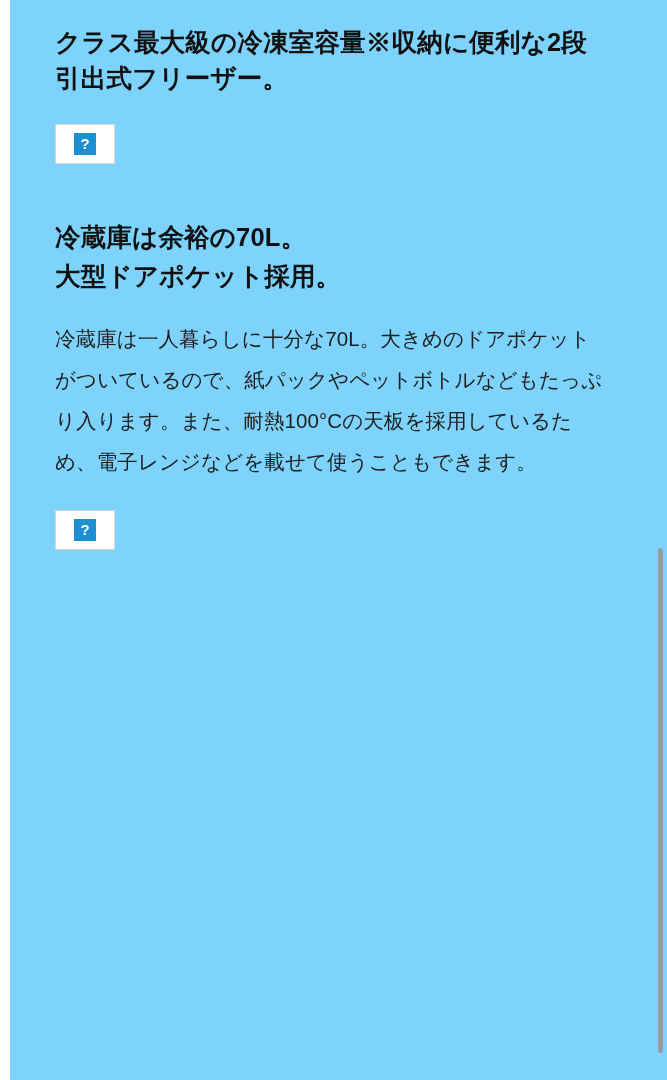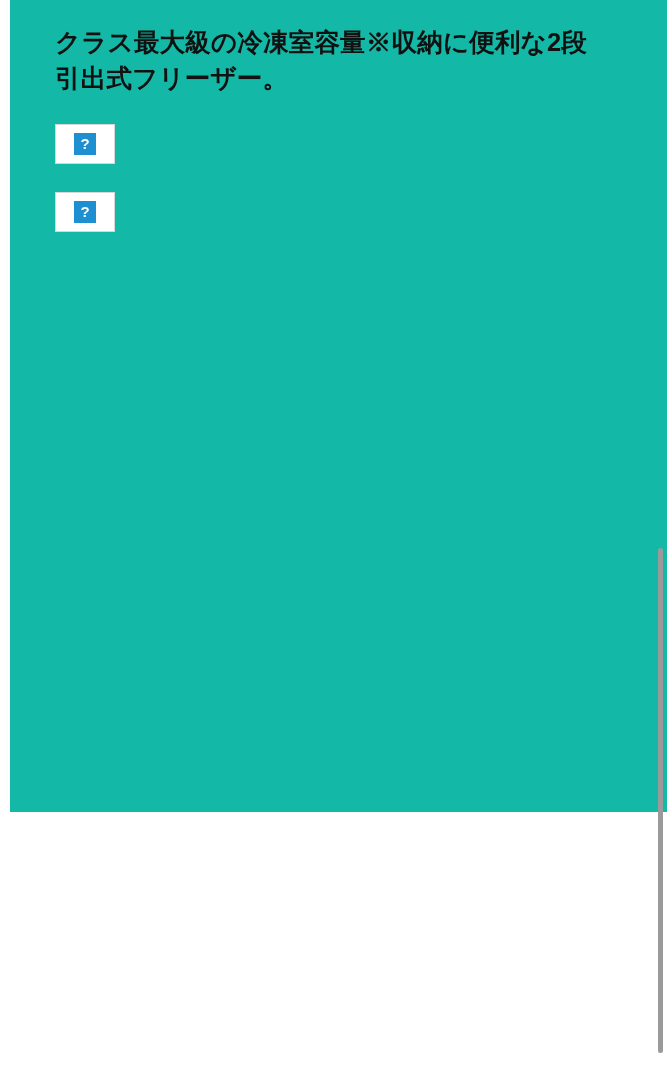--- a/index.html
+++ b/index.html
@@ -11,24 +11,24 @@
     width: 667px;
     height: 1080px;
     overflow: hidden;
     font-family: "Liberation Sans", sans-serif;
     color: #1a1a1a;
     position: relative;
   }
   .page {
     position: relative;
     width: 667px;
-    height: 812px;
+    height: 1080px;
     box-sizing: border-box;
     padding: 0 56px 0 55px;
-    background: #14b8a6;
+    background: #7dd3fc;
   }
   .left-edge {
     position: absolute;
     left: 0;
     top: 0;
     width: 10px;
     height: 1080px;
     background: #ffffff;
     border-right: 0;
   }
@@ -104,21 +104,24 @@
 
   <div class="left-edge"></div>
 
   <h2 class="section-title nowrap-block">クラス最大級の冷凍室容量※収納に便利な2段引出式フリーザー。</h2>
 
 
   <div class="help-box">
     <span class="help-glyph">?</span>
   </div>
 
+  <h2 class="section-title second nowrap-block">冷蔵庫は余裕の70L。
+大型ドアポケット採用。</h2>
 
+  <p class="body-text">冷蔵庫は一人暮らしに十分な70L。大きめのドアポケットがついているので、紙パックやペットボトルなどもたっぷり入ります。また、耐熱100°Cの天板を採用しているため、電子レンジなどを載せて使うこともできます。</p>
 
   <div class="help-box">
     <span class="help-glyph">?</span>
   </div>
 
   <div class="scrollbar-track">
     <div class="scrollbar-thumb"></div>
   </div>
 
 </div>

